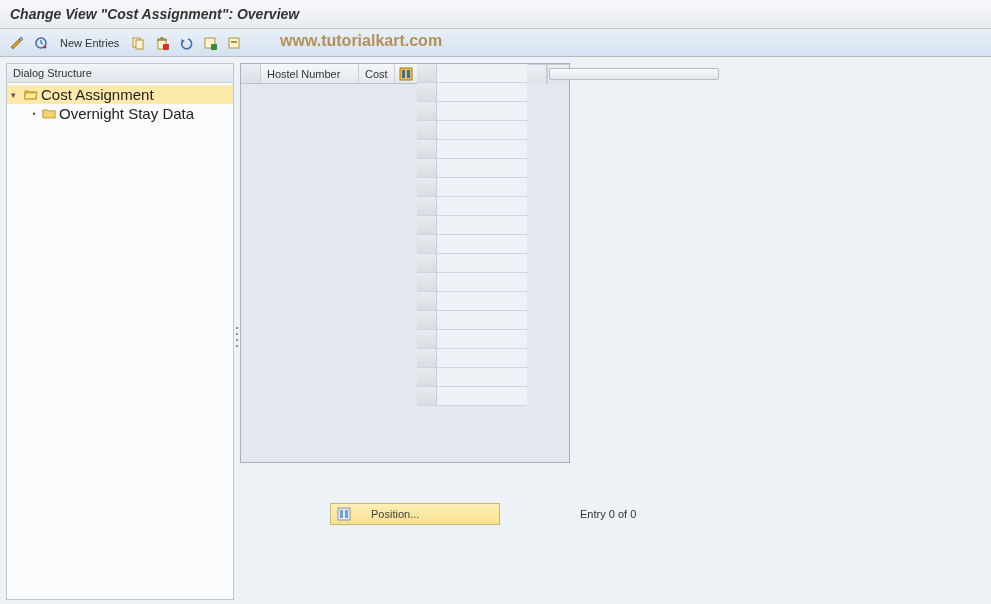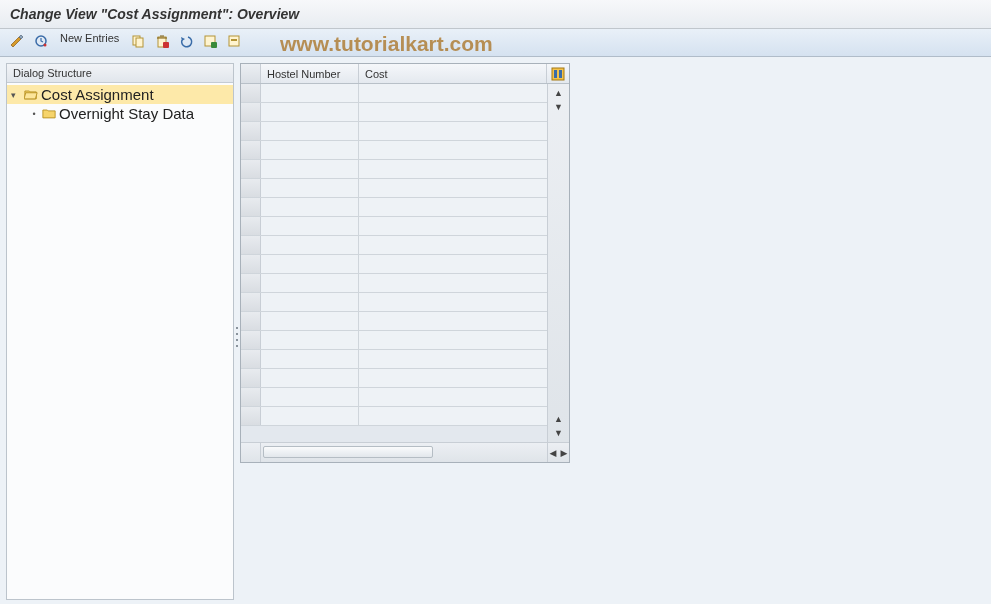--- a/index.html
+++ b/index.html
@@ -19,20 +19,21 @@
     font-style: italic;
     font-weight: bold;
     font-size: 14px;
     color: #333;
   }
   .toolbar {
     background: linear-gradient(#e9f0f8, #d5e2f0);
     border-bottom: 1px solid #b0bcc9;
     padding: 3px 8px;
     display: flex;
+    align-items: center;
     gap: 6px;
     height: 28px;
     position: relative;
   }
   .toolbar .btn {
     display: inline-flex;
     align-items: center;
     justify-content: center;
     width: 18px;
     height: 18px;
@@ -41,21 +42,21 @@
   .toolbar .text-btn {
     font-size: 11px;
     color: #333;
     cursor: pointer;
     padding: 0 4px;
   }
   .watermark {
     position: absolute;
     left: 280px;
     top: 3px;
-    font-size: 21px;
+    font-size: 16px;
     font-weight: bold;
     color: #a15f00;
     opacity: 0.65;
     pointer-events: none;
   }
   .content {
     display: flex;
     height: calc(604px - 55px);
     background: #edf2f7;
   }
@@ -111,21 +112,21 @@
   .main-panel {
     flex: 1;
     padding: 6px 6px 6px 0;
     position: relative;
   }
   .grid-wrap {
     border: 1px solid #a8b1ba;
     background: #e3e8ee;
     width: 330px;
     display: flex;
-    flex-direction: column;
+    flex-direction: row;
     height: 400px;
   }
   .grid-header {
     display: flex;
     background: linear-gradient(#f5f7fa, #e4e9ef);
     border-bottom: 1px solid #b8c0c8;
     height: 20px;
   }
   .gh-cell {
     border-right: 1px solid #c8ced5;
@@ -461,14 +462,25 @@
         <div class="gf-track">
             <div class="gf-thumb"></div>
           </div>
         <div class="gf-btnr">
           <span class="hbtn">◀</span>
           <span class="hbtn">▶</span>
         </div>
       </div>
     </div>
 
+    <div class="bottom-bar">
+      <div class="pos-btn">
+        <svg class="pi" width="14" height="14">
+            <rect x="1" y="1" width="12" height="12" fill="#e8ecf2" stroke="#8a97a6"></rect>
+            <rect x="3" y="3" width="3" height="8" fill="#6fa3d8"></rect>
+            <rect x="8" y="3" width="3" height="8" fill="#6fa3d8"></rect>
+          </svg>
+        <span>Position...</span>
+      </div>
+      <span class="entry-label">Entry 0 of 0</span>
+    </div>
   </div>
 </div>
 
 </body></html>

